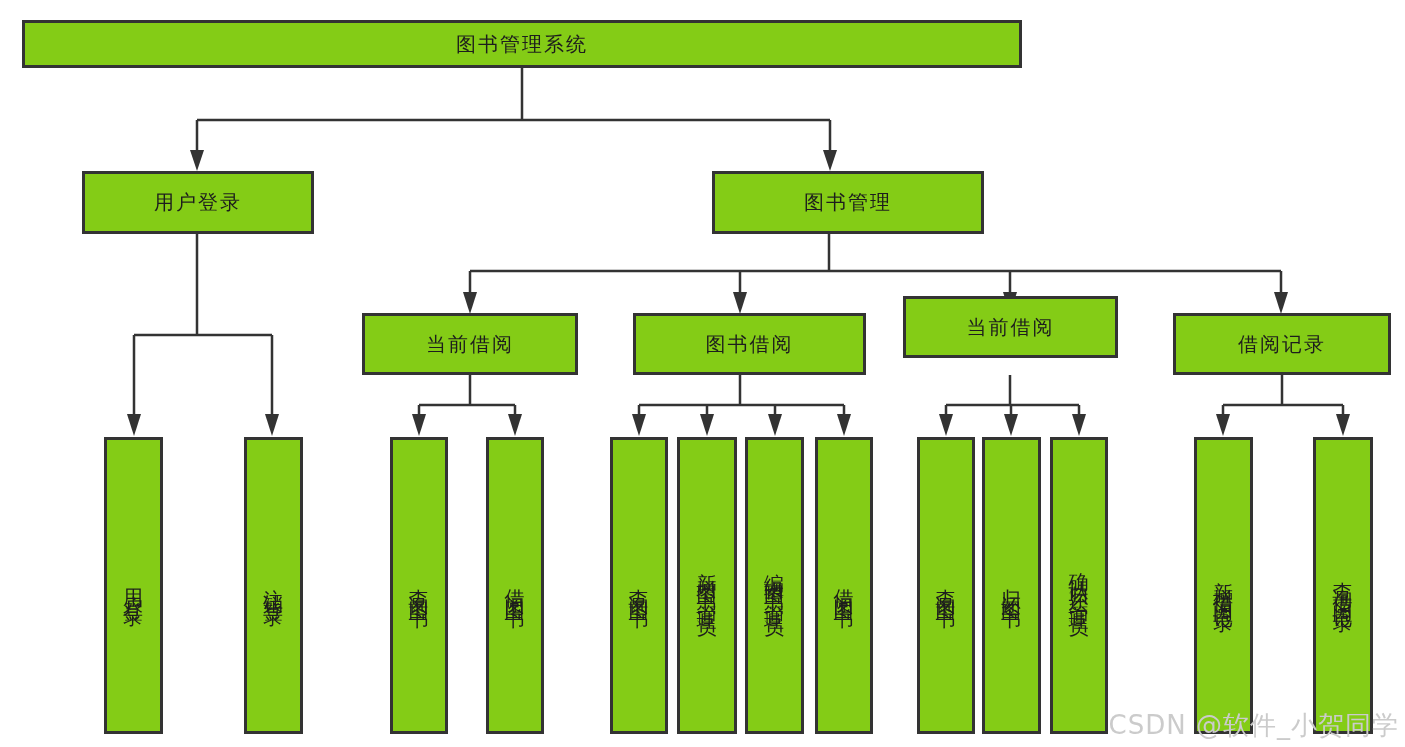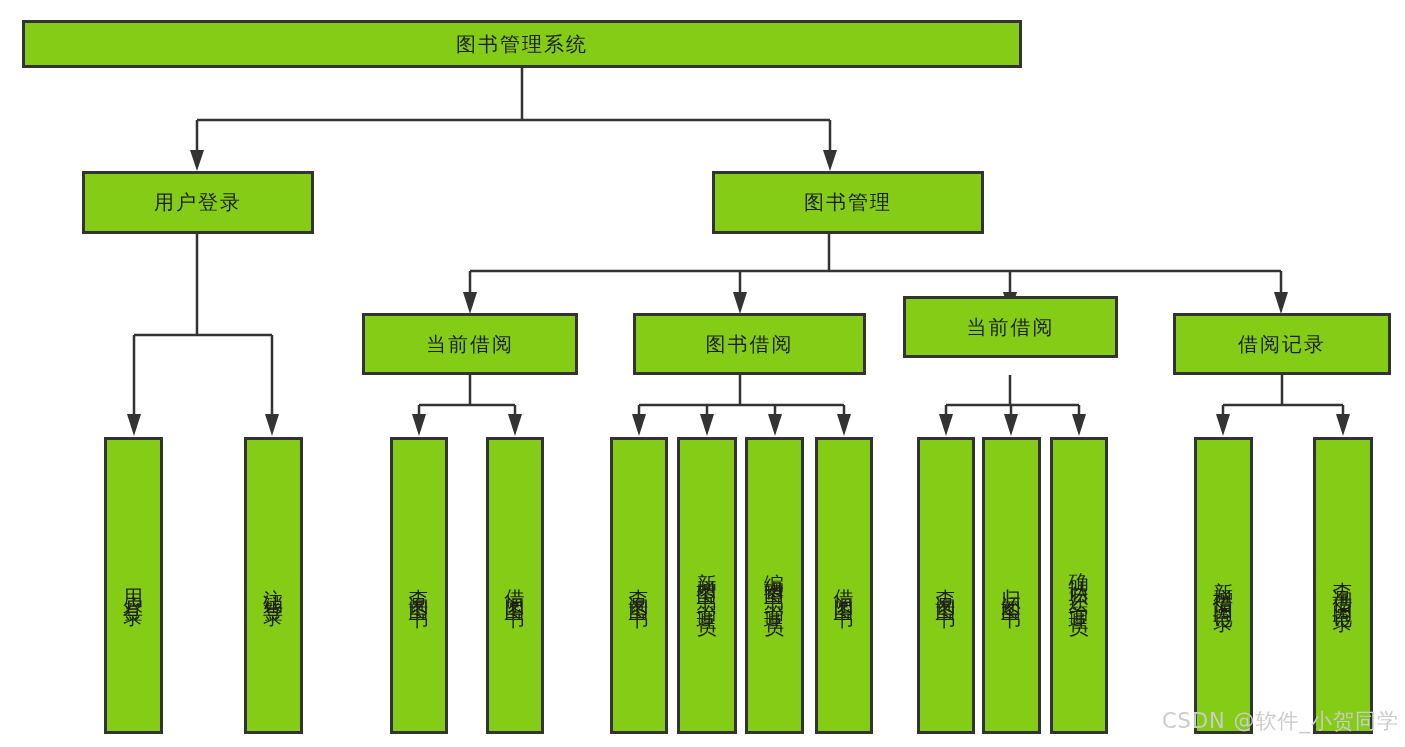--- a/index.html
+++ b/index.html
@@ -16,22 +16,22 @@
     border:3px solid var(--line,#333333);background:#84cc16;
     display:flex;align-items:center;justify-content:center;
     color:var(--text,#1d1d1d);
   }
   .h{font-size:20px;letter-spacing:2px;white-space:nowrap;}
   .v{
     writing-mode:vertical-rl;
     font-size:20px;line-height:1;letter-spacing:0.32em;
   }
   .watermark{
-    position:absolute;right:6px;bottom:12px;z-index:6;
-    font-size:21px;letter-spacing:1px;white-space:nowrap;
+    position:absolute;right:6px;bottom:4px;z-index:6;
+    font-size:26px;letter-spacing:1px;white-space:nowrap;
     color:var(--watermark,#cbcbcb);
   }
 </style>
 </head>
 <body>
 
 <div class="canvas">
 
   <svg class="connectors" width="1405" height="747" viewBox="0 0 1405 747">
     <g>

